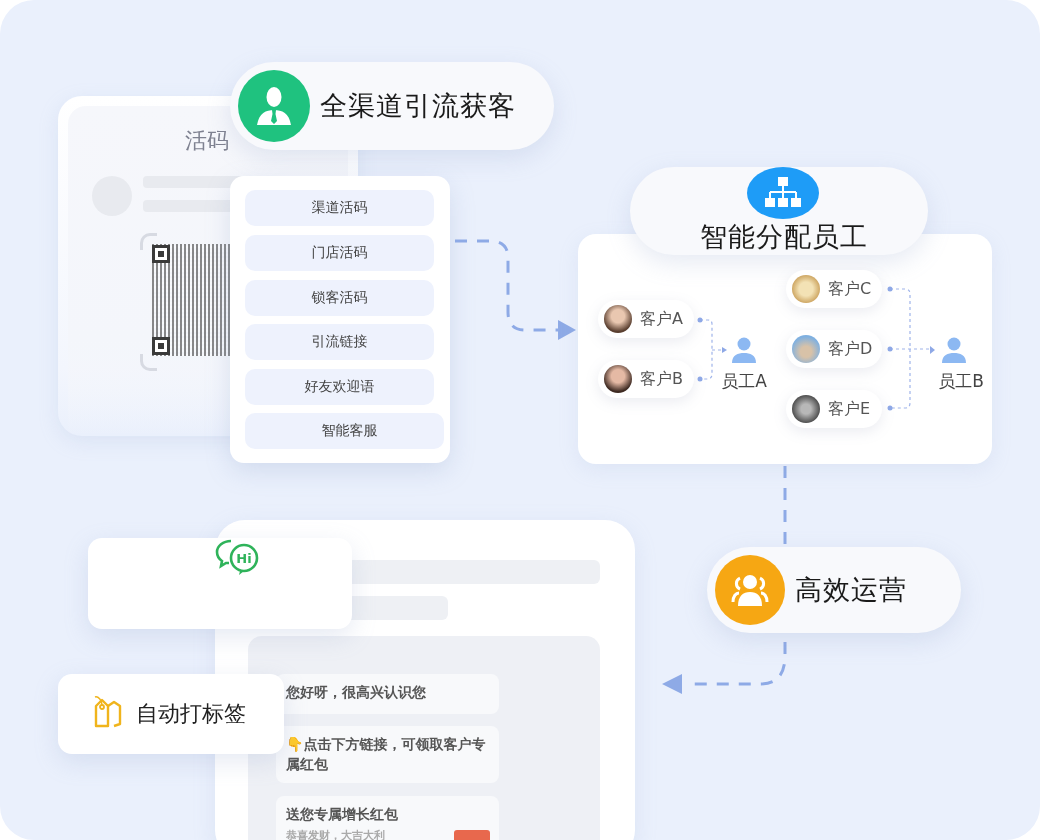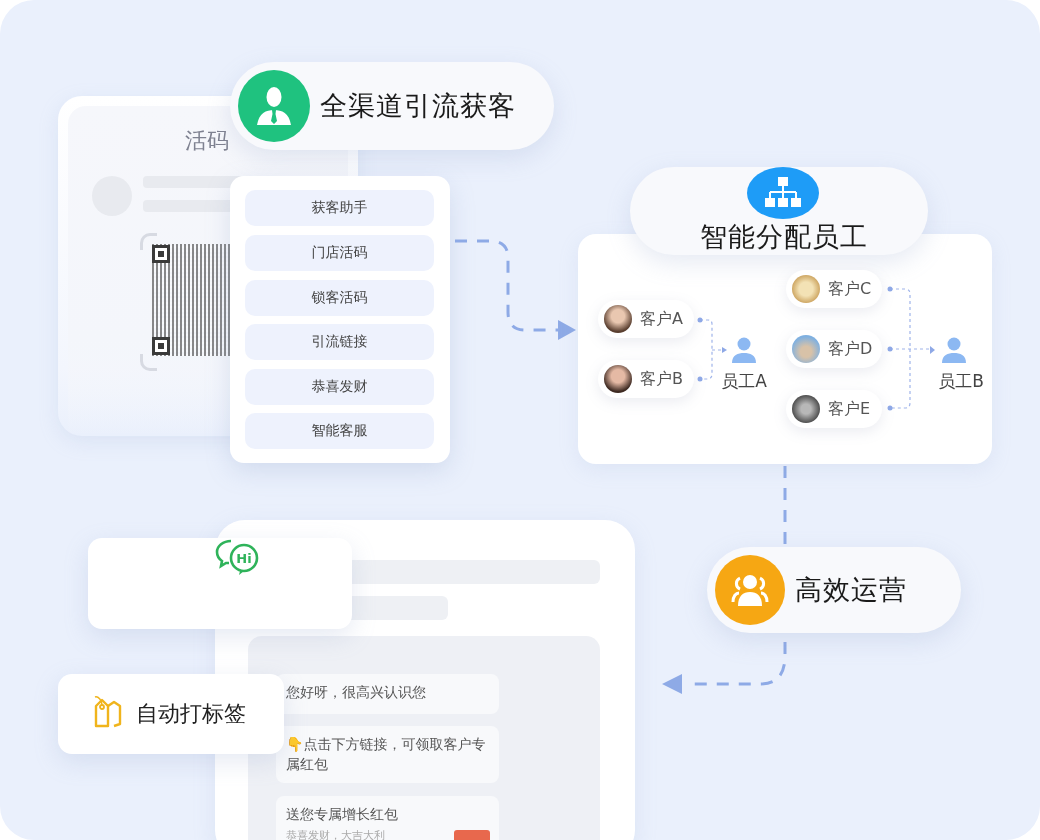--- a/index.html
+++ b/index.html
@@ -48,21 +48,21 @@
   .cust .av { width: 28px; height: 28px; border-radius: 50%; margin-left: 6px; margin-right: 8px; }
   .emp { position: absolute; width: 60px; text-align: center; font-size: 17px; color: #444; }
   .emp .person { margin: 0 auto 6px; width: 28px; height: 28px; position: relative; }
 
   
   .phone2 { position: absolute; left: 215px; top: 520px; width: 420px; height: 340px; border-radius: 30px;
     background: #ffffff; box-shadow: 0 6px 22px rgba(150,170,210,0.18); }
   .p2-line { position: absolute; background: #eef0f4; border-radius: 6px; height: 24px; }
   .chat-bg { position: absolute; left: 248px; top: 636px; width: 352px; height: 220px; border-radius: 14px; background: #eef0f5; }
   .bubble { position: absolute; left: 276px; width: 223px; background: #f8f9fb; border-radius: 8px; font-size: 14px; color: #555;
-    box-sizing: border-box; padding: 8px 10px; line-height: 20px; }
+    box-sizing: border-box; padding: 8px 10px; line-height: 20px; font-weight: bold; }
   .bubble-sub { font-size: 11px; color: #aaa; margin-top: 2px; }
   .redpacket { position: absolute; left: 454px; top: 830px; width: 36px; height: 20px; background: #e8684d; border-radius: 3px; }
 
   .feat-card { position: absolute; display: flex; align-items: center; background: #ffffff; border-radius: 14px;
     box-shadow: 0 8px 24px rgba(140,160,200,0.22); }
   .feat-card .feat-label { font-size: 24px; color: #222; margin-left: 8px; }
 </style>
 </head>
 <body>
 
@@ -89,26 +89,26 @@
       <svg width="40" height="42" viewBox="0 0 40 42">
         <ellipse cx="20" cy="12" rx="7.5" ry="10" fill="#fff"></ellipse>
         <path d="M3 40 C5 28 12 25 20 25 C28 25 35 28 37 40 Z" fill="#fff"></path>
         <path d="M18 25 L22 25 L21.5 29 L23 36 L20 39 L17 36 L18.5 29 Z" fill="#1fc27f"></path>
       </svg>
     </div>
     <div class="pill-label">全渠道引流获客</div>
   </div>
 
   <div class="menu-card">
-    <div class="menu-item" style="top:14px;">获客助手</div>
+    <div class="menu-item" style="top:14px;">渠道活码</div>
     <div class="menu-item" style="top:59px;">门店活码</div>
     <div class="menu-item" style="top:104px;">锁客活码</div>
     <div class="menu-item" style="top:148px;">引流链接</div>
-    <div class="menu-item" style="top:193px;">恭喜发财</div>
-    <div class="menu-item" style="top:237px;">智能客服</div>
+    <div class="menu-item" style="top:193px;">好友欢迎语</div>
+    <div class="menu-item" style="top:237px;padding-left:10px;">智能客服</div>
   </div>
 
   <svg class="arrows" width="1040" height="840">
     <path d="M455 241 L490 241 Q508 241 508 258 L508 312 Q508 330 525 330 L558 330" fill="none" stroke="#8eaae6" stroke-width="3" stroke-dasharray="12 10"></path>
     <polygon points="558,320 576,330 558,340" fill="#8eaae6"></polygon>
     <path d="M785 466 L785 656 Q785 684 760 684 L685 684" fill="none" stroke="#8eaae6" stroke-width="3" stroke-dasharray="12 10"></path>
     <polygon points="682,674 662,684 682,694" fill="#8eaae6"></polygon>
   </svg>
 
   <div class="dist-card"></div>

